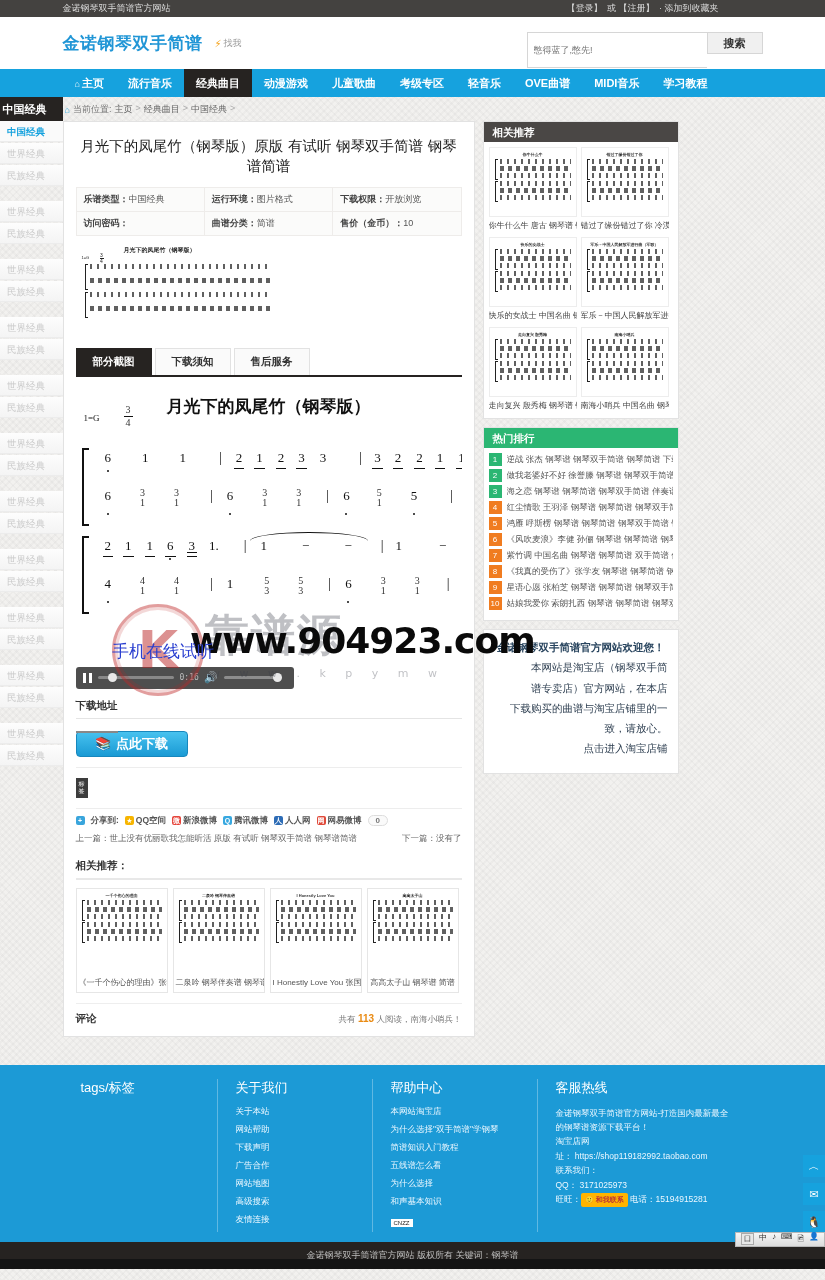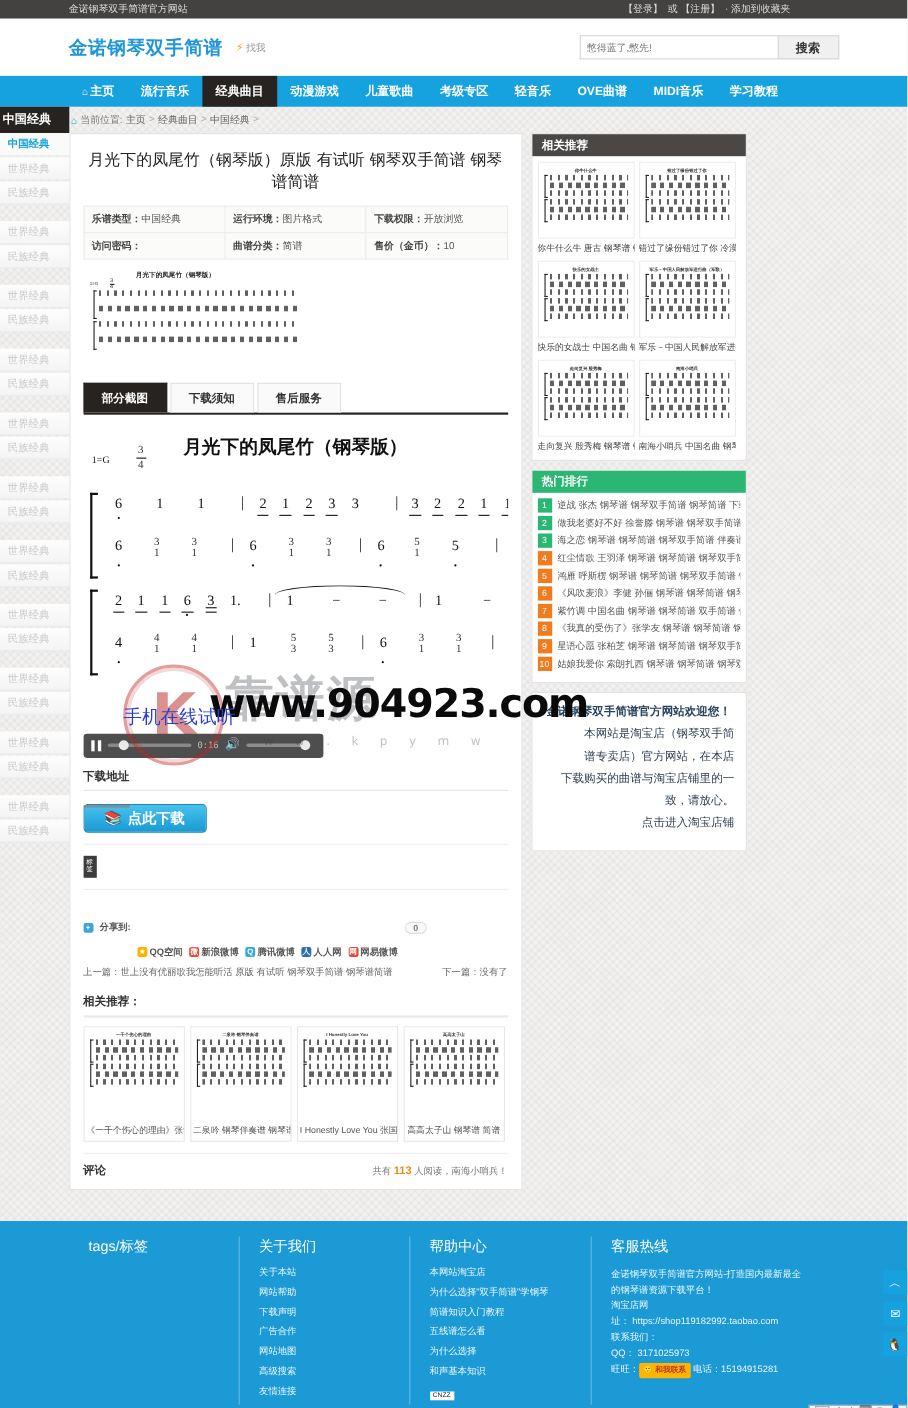--- a/index.html
+++ b/index.html
@@ -36,21 +36,21 @@
   .header .inner { width: 700px; margin:0 auto; height:52px; display:flex; align-items:center; }
   .logo {
     color:#2196d6; font-weight:bold; font-size:17px;
     font-family:"DejaVu Serif","Liberation Serif",serif; letter-spacing:0.5px;
     white-space:nowrap;
   }
   .findme { margin-left:12px; font-size:9px; color:#999; display:flex; align-items:center; gap:2px; }
   .findme .bolt { color:#f5a623; font-size:10px; }
   .searchbox { margin-left:auto; display:flex; height:22px; }
   .searchbox input {
-    width: 180px; height:22px; border:1px solid #d6d6d6; border-right:none;
+    width: 180px; height:36px; border:1px solid #d6d6d6; border-right:none;
     padding:0 6px; font-size:9px; color:#bbb; outline:none; background:#fff;
   }
   .searchbox button {
     width:56px; height:22px; border:1px solid #d6d6d6; background:#f0f0f0;
     font-size:11px; font-weight:bold; color:#333; cursor:pointer;
     font-family:"Liberation Sans",sans-serif;
   }
 
   
   .nav { background:#16a2de; height:28px; }
@@ -529,21 +529,21 @@
         <span>点此下载</span>
       </div>
 
       <div style="border-top:1px solid #ededed;">
         <div class="tagchip">标签</div>
       </div>
 
       <div class="sharebar">
         <span class="sq" style="background:#39a5dc;">+</span>
         <span>分享到:</span>
-        <span id="share-items" style="display:flex;gap:6px;margin-top:45px;">
+        <span id="share-items" style="display:flex;gap:6px;">
               <span class="shitem">
                 <span class="sq" style="background: rgb(247, 181, 0);">★</span>
                 <span>QQ空间</span>
               </span>
               <span class="shitem">
                 <span class="sq" style="background: rgb(230, 69, 59);">微</span>
                 <span>新浪微博</span>
               </span>
               <span class="shitem">
                 <span class="sq" style="background: rgb(55, 168, 224);">Q</span>

